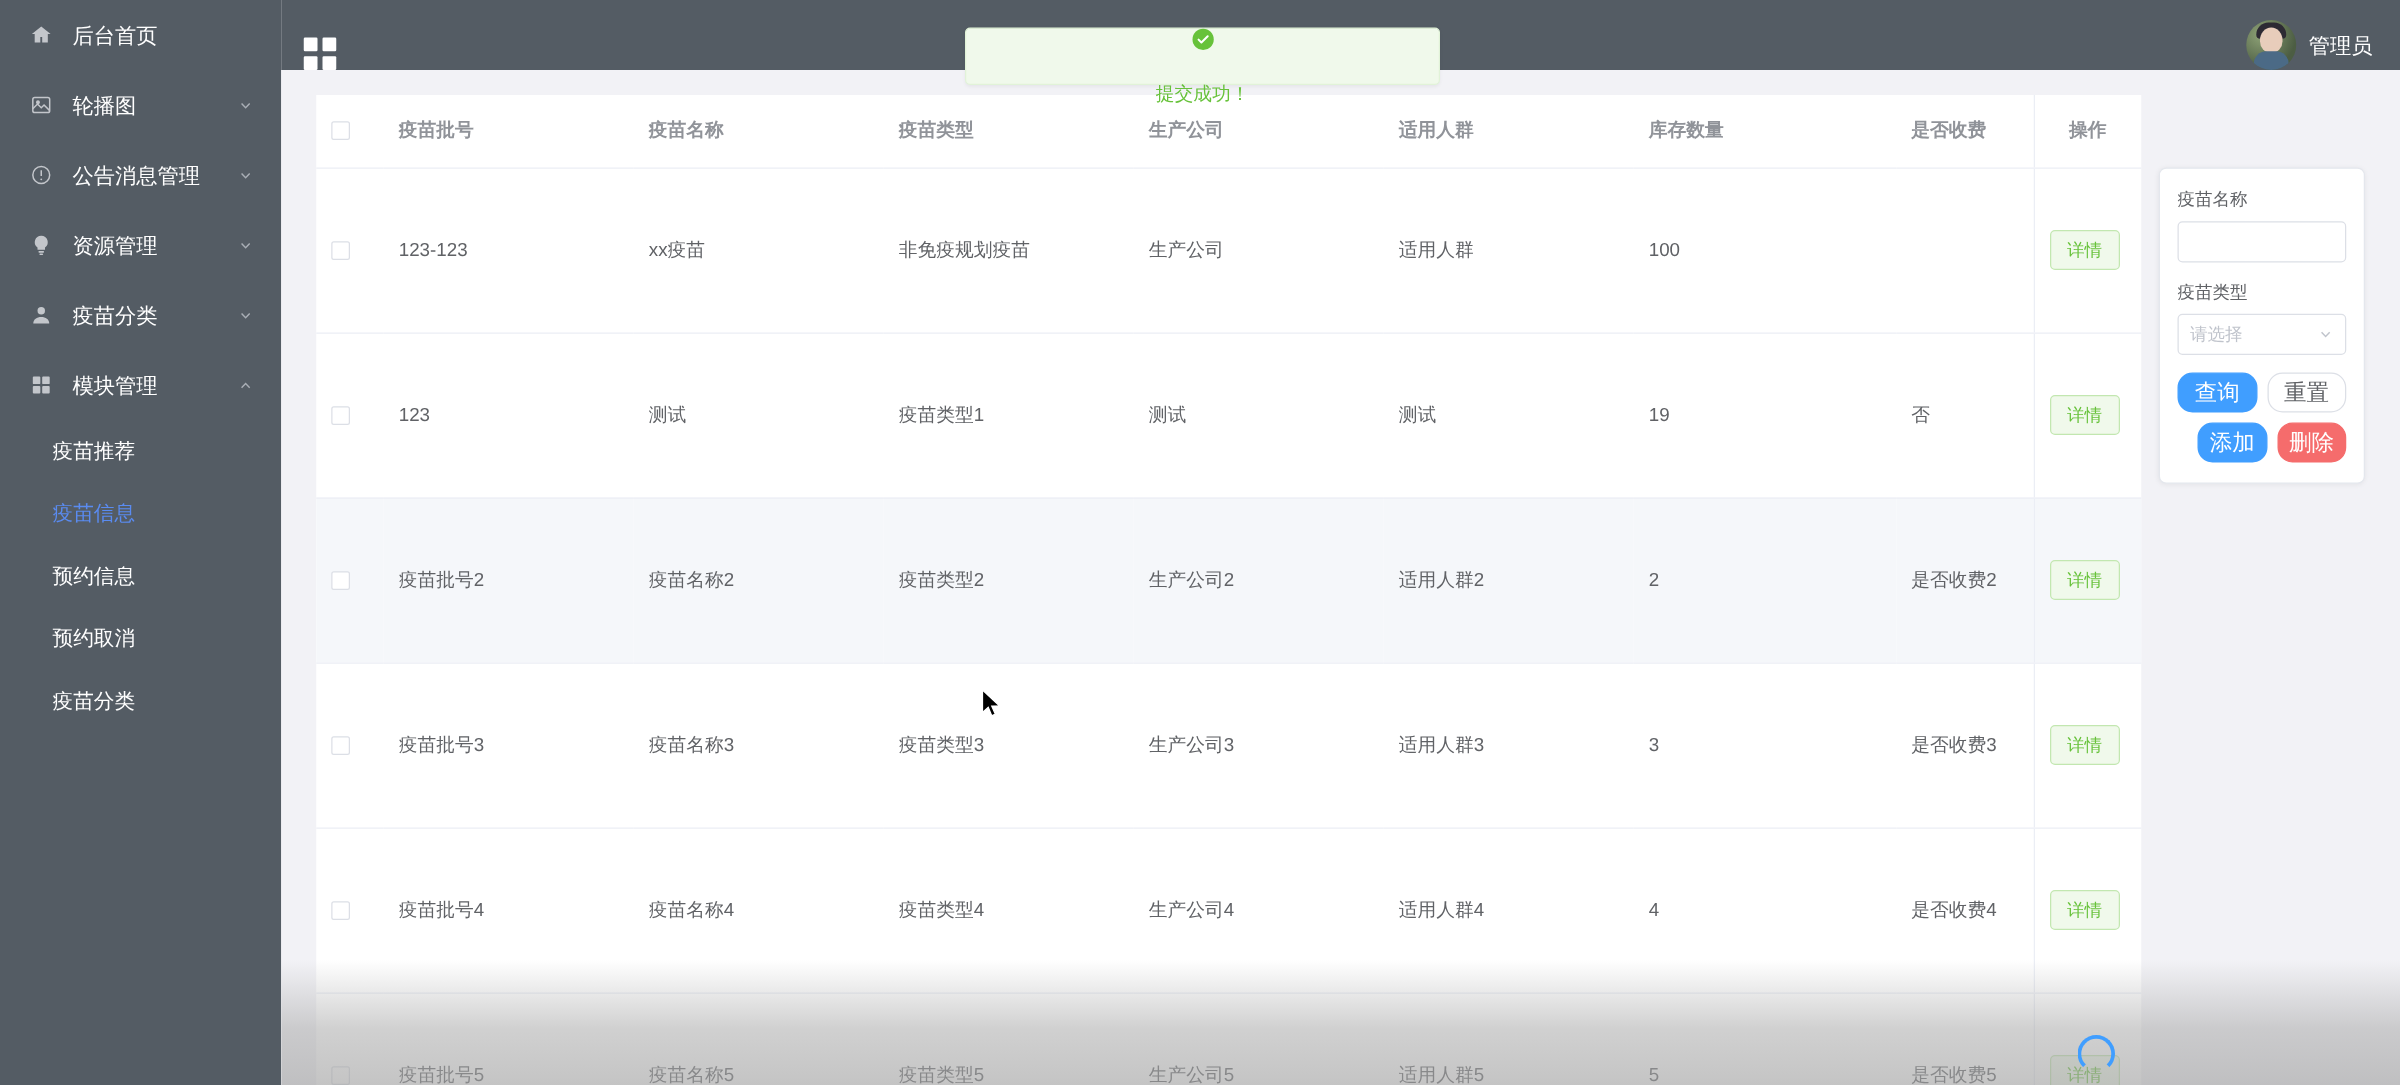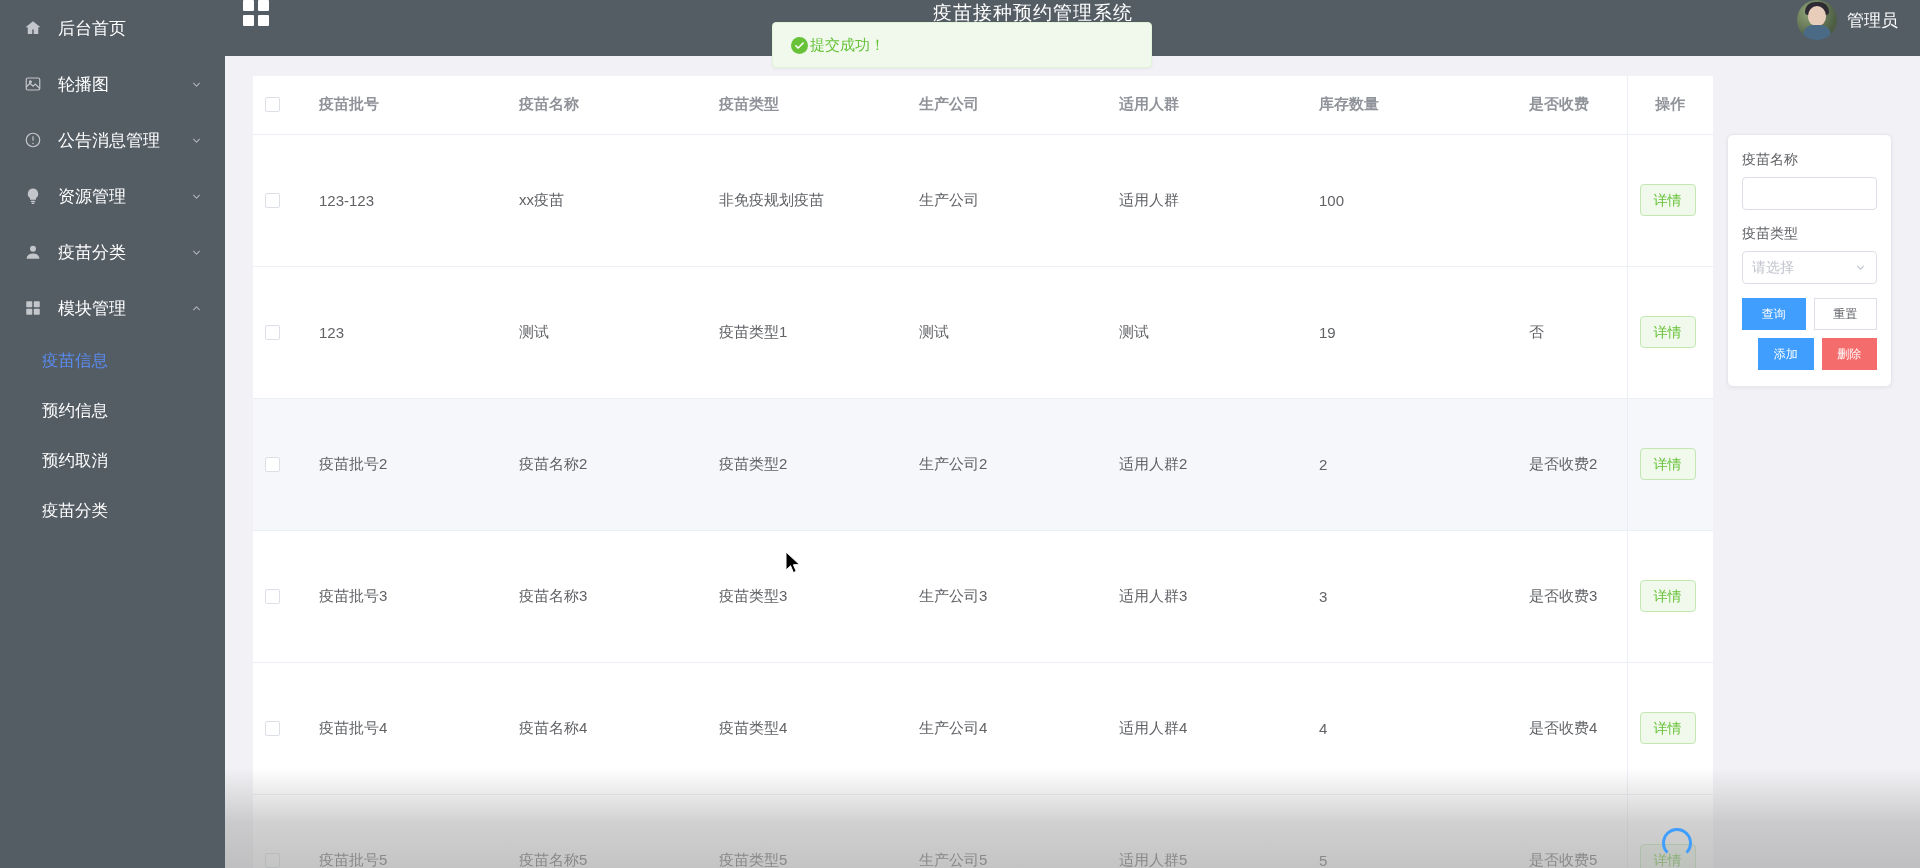--- a/index.html
+++ b/index.html
@@ -44,21 +44,21 @@
     color: #fff; font-size: 16.5px; cursor: pointer;
     white-space: nowrap;
   }
   .submenu-item.active { color: #5a8bf0; }
 
   
   .header {
     position: absolute; left: 225px; top: 0;
     width: 1695px; height: 56px;
     background: #545c64;
-    display: flex; align-items: flex-start;
+    display: flex; align-items: flex-end;
     padding: 0 22px 0 18px;
     z-index: 5;
   }
   .hamburger {
     width: 26px; height: 26px; cursor: pointer;
     display: grid; grid-template-columns: 11px 11px; grid-template-rows: 11px 11px;
     gap: 4px;
   }
   .hamburger span { background: #fff; display: block; border-radius: 1px; }
   .header-title {
@@ -165,40 +165,41 @@
     border: 1px solid #dcdfe6; border-radius: 4px;
     padding: 0 9px; font-size: 14px; color: #c0c4cc;
     display: flex; align-items: center; justify-content: space-between;
     cursor: pointer; background: #fff; gap: 20px;
   }
   .fp-select .caret { color: #c0c4cc; display: flex; }
   .fp-select .caret svg { width: 13px; height: 13px; display: block; }
   .fp-gap { height: 15px; }
   .fp-btnrow { display: flex; gap: 8px; margin-top: 14px; }
   .fp-btn {
-    flex: 1 1 0; height: 32px; border-radius: 0;
-    font-size: 12px; cursor: pointer;
+    flex: 1 1 0; height: 32px; border-radius: 12px;
+    font-size: 18px; cursor: pointer;
     display: flex; align-items: center; justify-content: center;
     border: 1px solid transparent; line-height: 1;
     font-family: "Liberation Sans", sans-serif;
   }
   .fp-btn.primary { background: #409eff; color: #fff; border-color: #409eff; }
   .fp-btn.plain   { background: #fff;    color: #606266; border-color: #dcdfe6; }
   .fp-btn.danger  { background: #f56c6c; color: #fff; border-color: #f56c6c; }
 
   
   .toast {
     position: absolute; left: 772px; top: 22px;
     width: 380px; height: 46px;
     background: #f0f9eb; border: 1px solid #e1f3d8;
     border-radius: 4px;
-    display: flex; align-items: center; gap: 2px;
+    display: flex; align-items: center; gap: 26px;
     padding: 0 18px;
     z-index: 40;
     box-shadow: 0 1px 3px rgba(0,0,0,.05);
+    flex-direction: column;
   }
   .toast .tick {
     width: 17px; height: 17px; border-radius: 50%;
     background: #67c23a; flex: 0 0 17px;
     display: flex; align-items: center; justify-content: center;
   }
   .toast .tick svg { width: 11px; height: 11px; display: block; }
   .toast .tmsg { font-size: 15px; color: #67c23a; }
 
   
@@ -317,20 +318,23 @@
           </svg>
       </span>
       <span class="mi-label">模块管理</span>
       <span class="mi-arrow">
         <svg viewBox="0 0 24 24" fill="none" stroke="currentColor" stroke-width="2.2">
             <path d="M6 15l6-6 6 6"></path>
           </svg>
       </span>
     </div>
 
+    <div class="submenu-item">
+      <span>疫苗推荐</span>
+    </div>
     <div class="submenu-item active">
       <span>疫苗信息</span>
     </div>
     <div class="submenu-item">
       <span>预约信息</span>
     </div>
     <div class="submenu-item">
       <span>预约取消</span>
     </div>
     <div class="submenu-item">

